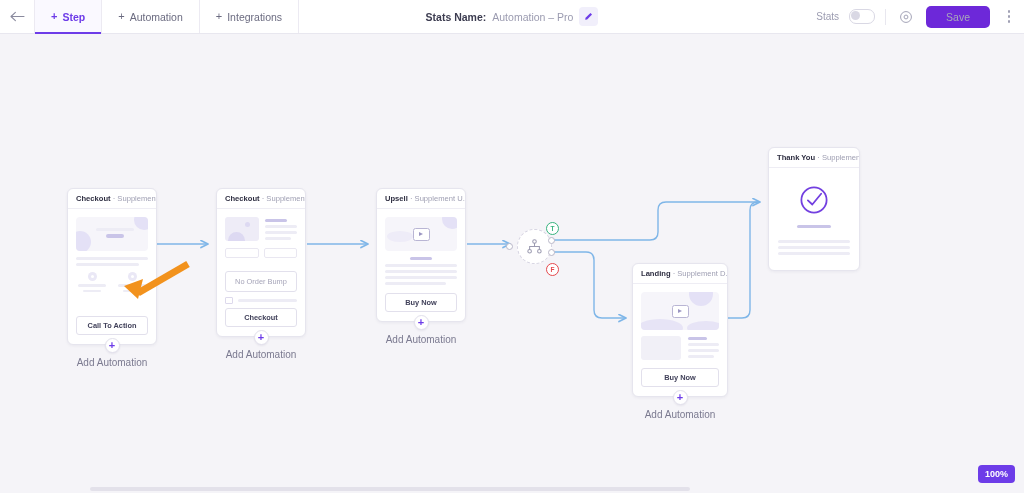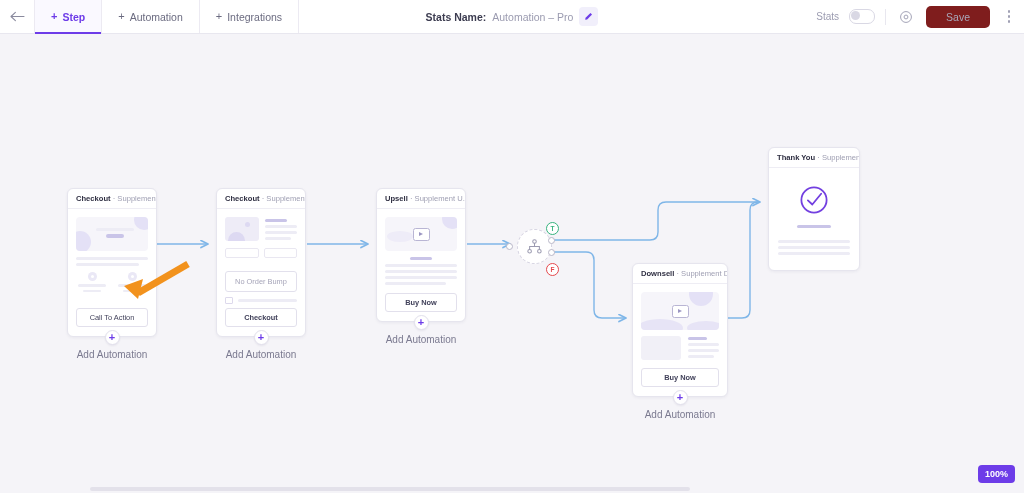--- a/index.html
+++ b/index.html
@@ -60,21 +60,21 @@
   .toggle .knob{
     position:absolute;left:1px;top:1px;width:9px;height:9px;border-radius:50%;
     background:#d9d8e4;
   }
   .vdiv{width:1px;height:16px;background:#e8e7ef;}
   .icon-btn{
     width:20px;height:20px;display:flex;align-items:center;justify-content:center;
     cursor:pointer;color:#a0a0b4;
   }
   .save-btn{
-    background:#7f1d1d;color:#a9a8ba;font-size:10.5px;
+    background:#6d28d9;color:#a9a8ba;font-size:10.5px;
     padding:5px 20px;border-radius:5px;cursor:pointer;border:none;
   }
   .kebab{
     width:18px;height:22px;display:flex;flex-direction:column;
     align-items:center;justify-content:center;gap:2.5px;cursor:pointer;
   }
   .kebab i{width:2.5px;height:2.5px;border-radius:50%;background:#a0a0b4;display:block;}
 
   
   .canvas{position:absolute;left:0;top:33px;width:1024px;height:460px;overflow:hidden;}
@@ -292,21 +292,21 @@
             <span class="sk" style="width:18px;height:2.5px;"></span>
           </div>
           <div class="feat-col">
             <span class="circ">
                 <i></i>
               </span>
             <span class="sk" style="width:28px;height:2.5px;"></span>
             <span class="sk" style="width:18px;height:2.5px;"></span>
           </div>
         </div>
-        <div class="btn-ghost" style="margin-top:16px;">Call To Action</div>
+        <div class="btn-ghost" style="margin-top:24px;font-weight:bold;">Call To Action</div>
       </div>
     </div>
     <div class="add-auto">
       <div class="plus-btn">+</div>
       <div class="add-label">Add Automation</div>
     </div>
   </div>
 
   <div class="node" style="left:216px;top:155px;width:90px;">
     <div class="card">
@@ -383,21 +383,21 @@
   </div>
   <span class="port" style="left:506px;top:210px;"></span>
   <span class="port" style="left:548px;top:204px;"></span>
   <span class="port" style="left:548px;top:216px;"></span>
   <span class="badge t" style="left:546px;top:189px;">T</span>
   <span class="badge f" style="left:546px;top:230px;">F</span>
 
   <div class="node" style="left:632px;top:230px;width:96px;">
     <div class="card">
       <div class="card-head">
-        <b>Downsell</b>
+        <b>Landing</b>
         <span>· Supplement D...</span>
       </div>
       <div class="card-body">
         <div class="video" style="height:38px;">
           <span class="blob" style="width:24px;height:24px;right:6px;top:-10px;"></span>
           <span class="blob" style="width:46px;height:18px;left:-4px;bottom:-7px;background:#e7e4f6;"></span>
           <span class="blob" style="width:38px;height:14px;right:-6px;bottom:-5px;background:#e7e4f6;"></span>
           <span class="play">
               <i></i>
             </span>

